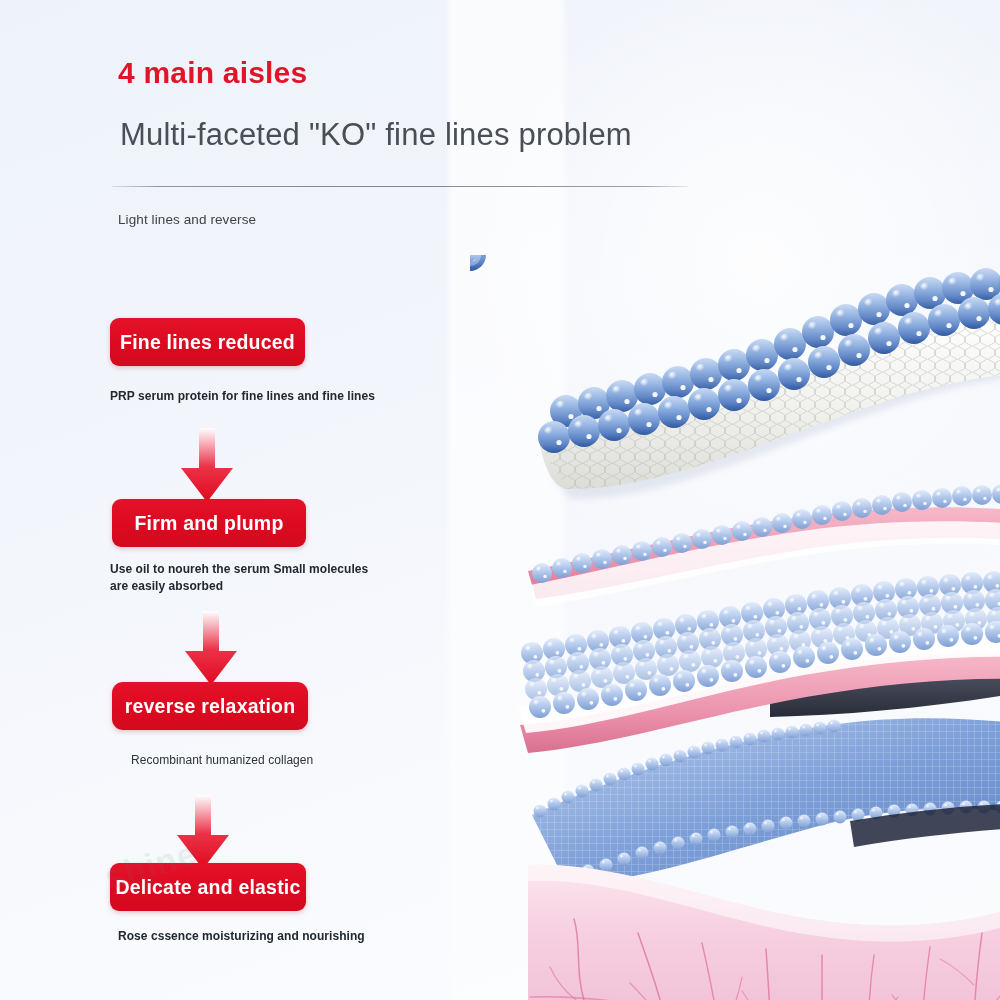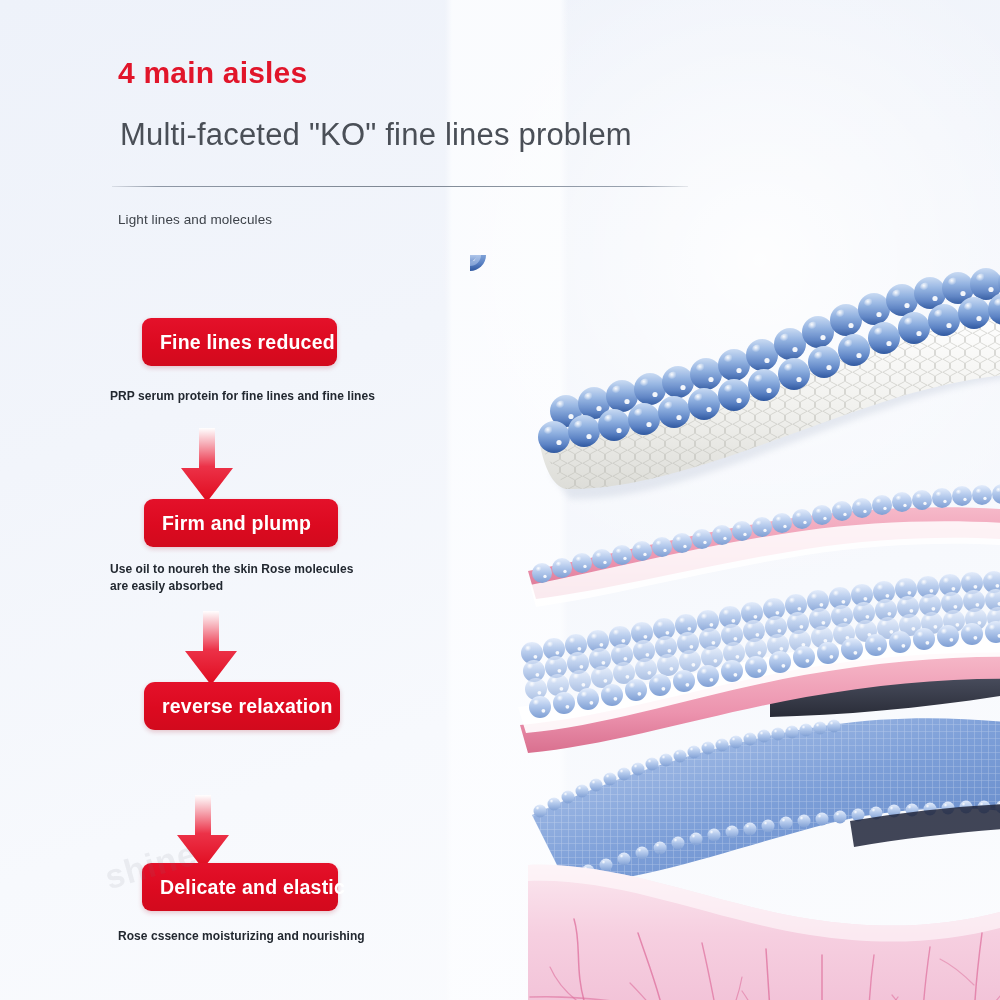--- a/index.html
+++ b/index.html
@@ -75,25 +75,24 @@
     box-sizing: border-box;
     height: 48px;
     border-radius: 9px;
     background: linear-gradient(180deg, #e4112a 0%, #dc0a20 55%, #d20a1d 100%);
     box-shadow: 0 2px 5px rgba(170,20,35,.22);
     color: #ffffff;
     font-size: 19.5px;
     font-weight: 700;
     display: flex;
     align-items: center;
-    justify-content: flex-start;
+    justify-content: center;
     padding: 0 18px;
     letter-spacing: .2px;
     white-space: nowrap;
-    margin-left: 32px;
   }
   .badge.b1 { left: 110px; top: 318px; width: 195px; }
   .badge.b2 { left: 112px; top: 499px; width: 194px; }
   .badge.b3 { left: 112px; top: 682px; width: 196px; border-radius: 11px; }
   .badge.b4 { left: 110px; top: 863px; width: 196px; }
 
   .caption {
     position: absolute;
     font-size: 12px;
     font-weight: 700;
@@ -532,21 +531,21 @@
         <path d="M58 792 C150 790, 240 820, 340 836 C430 850, 500 840, 560 820
                  L560 838 C500 858, 430 868, 340 854 C240 838, 150 808, 58 810 Z" fill="#c8b4c6" opacity="0.28" filter="url(#soft2)"></path>
       </g>
     </svg>
   </div>
 
   <div class="header">
     <div class="eyebrow">4 main aisles</div>
     <div class="headline">Multi-faceted "KO" fine lines problem</div>
     <div class="rule"></div>
-    <div class="kicker">Light lines and molecules</div>
+    <div class="kicker">Light lines and reverse</div>
   </div>
 
   <div class="flow">
 
     <div class="badge b1">
       <span>Fine lines reduced</span>
     </div>
     <div class="caption c1">
       <div>PRP serum protein for fine lines and fine lines</div>
     </div>
@@ -560,31 +559,34 @@
           <stop offset="100%" stop-color="#e00a1e"></stop>
         </linearGradient>
       </defs>
       <path d="M20 0 H36 V40 H54 L28 74 L2 40 H20 Z" fill="url(#arrG)"></path>
     </svg>
 
     <div class="badge b2">
       <span>Firm and plump</span>
     </div>
     <div class="caption c2">
-      <div>Use oil to noureh the skin Rose molecules</div>
+      <div>Use oil to noureh the serum Small molecules</div>
       <div>are easily absorbed</div>
     </div>
 
     <svg class="arrow a2" viewBox="0 0 56 74">
       <path d="M20 0 H36 V40 H54 L28 74 L2 40 H20 Z" fill="url(#arrG)"></path>
     </svg>
 
     <div class="badge b3">
       <span>reverse relaxation</span>
     </div>
+    <div class="caption c3 light">
+      <div>Recombinant humanized collagen</div>
+    </div>
 
     <svg class="arrow a3" viewBox="0 0 56 74">
       <path d="M20 0 H36 V40 H54 L28 74 L2 40 H20 Z" fill="url(#arrG)"></path>
     </svg>
 
     <div class="badge b4">
       <span>Delicate and elastic</span>
     </div>
     <div class="caption c4">
       <div>Rose cssence moisturizing and nourishing</div>

